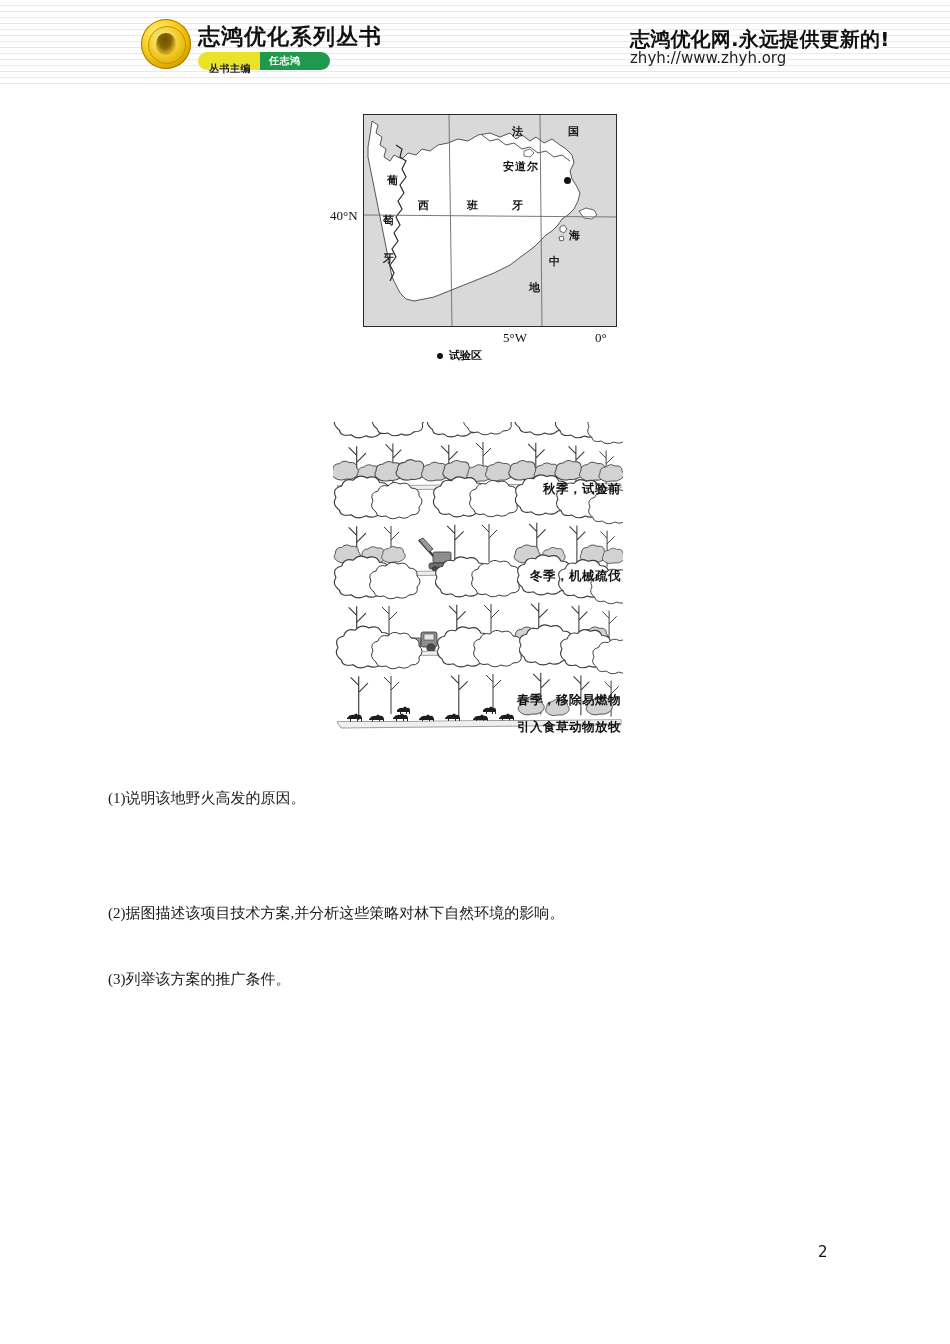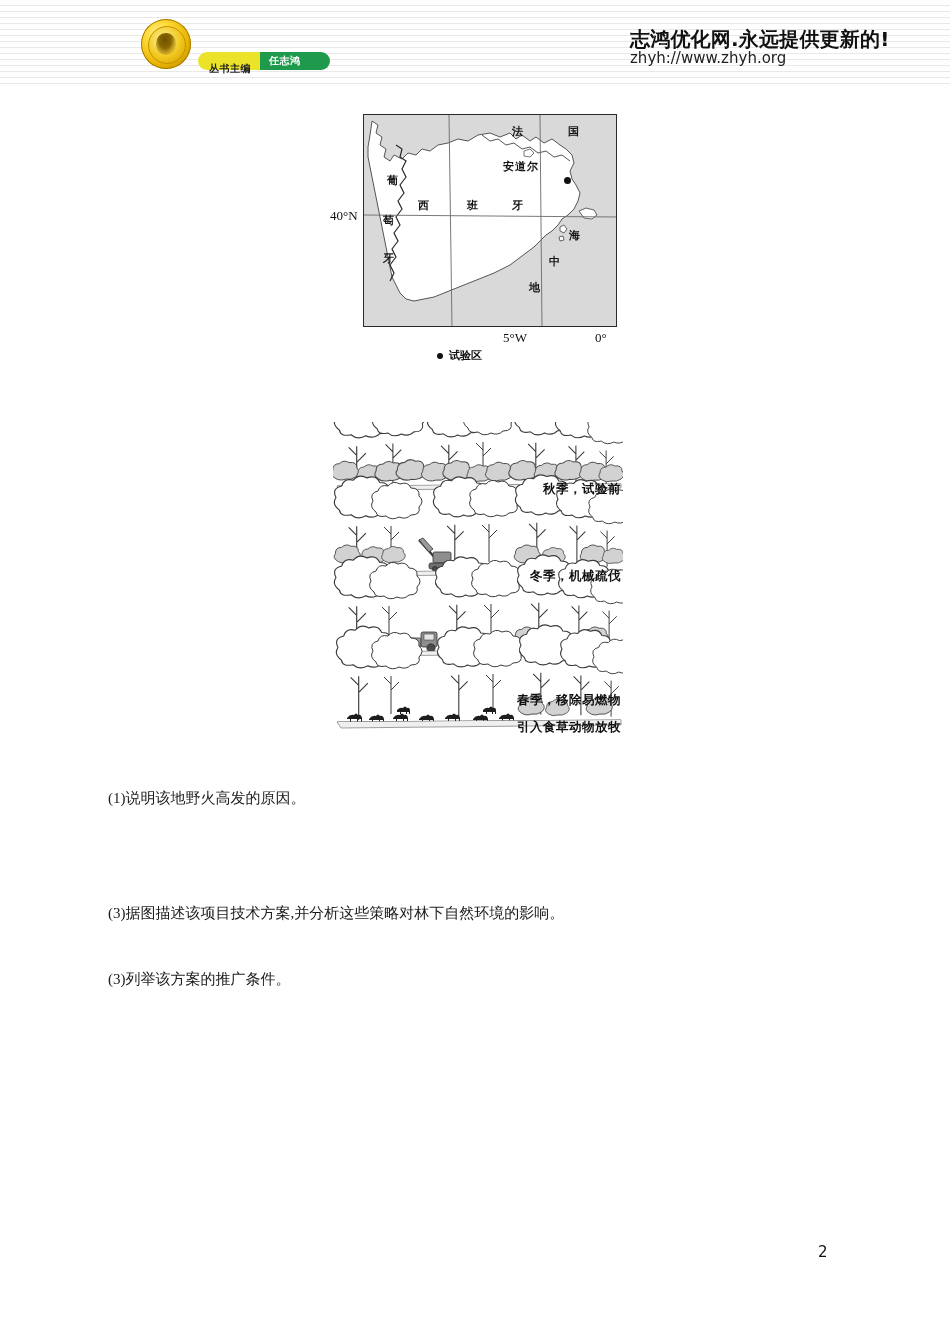--- a/index.html
+++ b/index.html
@@ -250,20 +250,21 @@
   }
 </style>
 </head>
 <body>
 
 <div class="header">
   <div class="header-inner">
 
     <div class="logo-badge"></div>
 
+    <div class="brand-title">志鸿优化系列丛书</div>
 
     <div class="brand-pills">
       <div class="pill-yellow">丛书主编</div>
       <div class="pill-green">任志鸿</div>
     </div>
 
     <div class="site-name">志鸿优化网.永远提供更新的!</div>
     <div class="site-url">zhyh://www.zhyh.org</div>
   </div>
 </div>
@@ -493,16 +494,16 @@
 
   <div class="panel-caption" style="top:59px;">秋季，试验前</div>
   <div class="panel-caption" style="top:146px;margin-left:32px;">冬季，机械疏伐</div>
   <div class="panel-caption" style="top:226px;margin-top:44px;">春季，移除易燃物</div>
   <div class="panel-caption" style="top:297px;">引入食草动物放牧</div>
 </div>
 
 <div class="fig-caption cap2">图 2</div>
 
 <div class="question q1">(1)说明该地野火高发的原因。</div>
-<div class="question q2">(3)据图描述该项目技术方案,并分析这些策略对林下自然环境的影响。</div>
+<div class="question q2">(2)据图描述该项目技术方案,并分析这些策略对林下自然环境的影响。</div>
 <div class="question q3">(3)列举该方案的推广条件。</div>
 
 <div class="page-number">2</div>
 
 </body></html>

